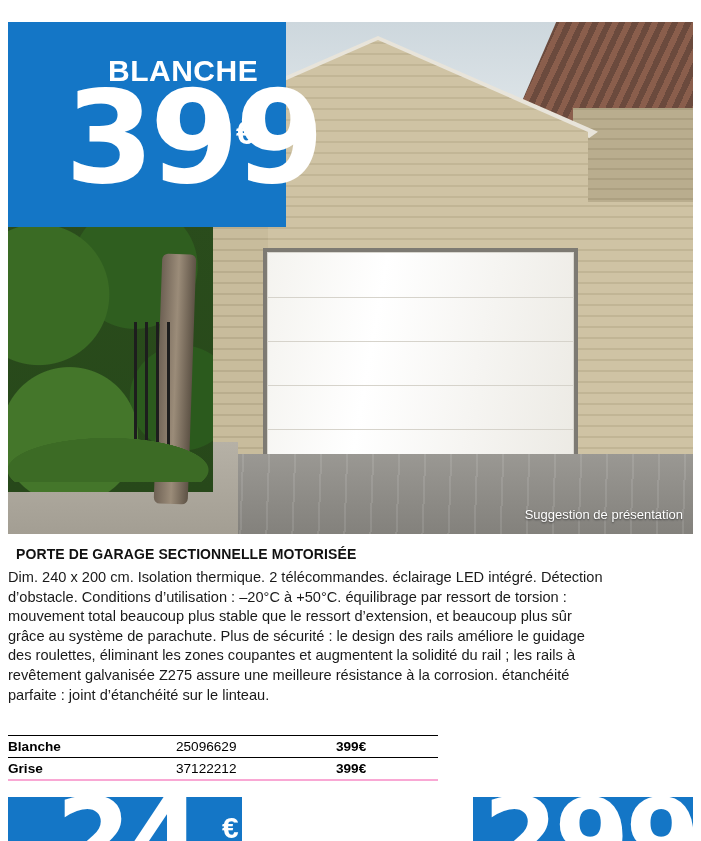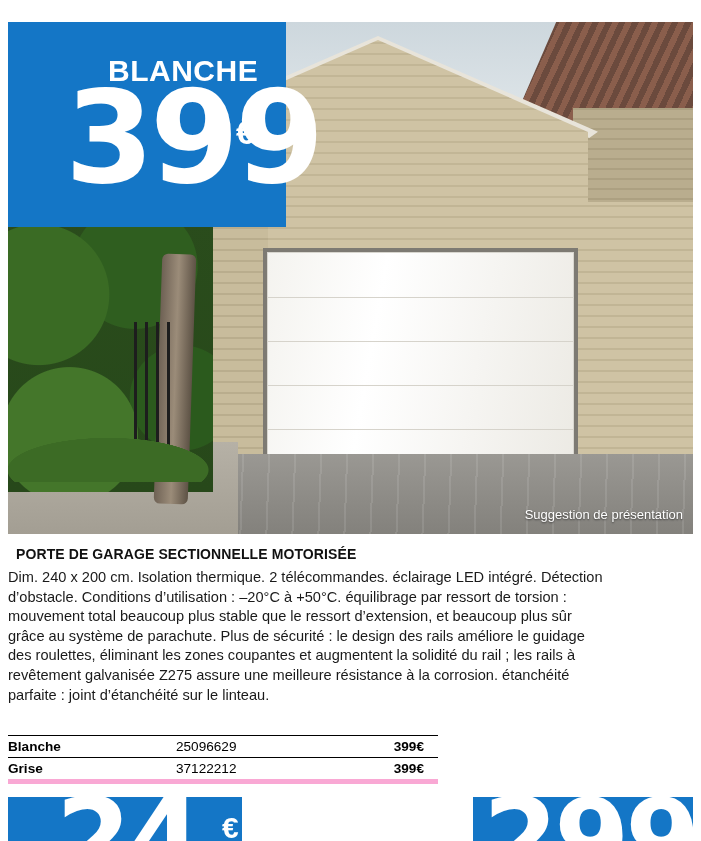--- a/index.html
+++ b/index.html
@@ -156,25 +156,25 @@
     text-align: left;
   }
 
   
   .variants {
     position: absolute; left: 8px; top: 735px; width: 430px;
     border-collapse: collapse;
     font-size: 13.6px;
   }
   .variants tr { border-top: 1px solid #000; }
-  .variants tr:last-child { border-bottom: 5px solid #f9a8d4; }
+  .variants tr:last-child { border-bottom: 2px solid #f9a8d4; }
   .variants td { padding: 3px 0; }
   .variants td.name { width: 168px; font-weight: bold; }
   .variants td.ref { width: 160px; }
-  .variants td.price { text-align: right; font-weight: bold; padding-right: 14px; }
+  .variants td.price { text-align: left; font-weight: bold; padding-right: 14px; }
 
   
   .bottom-badge {
     position: absolute; bottom: 0; height: 44px; background: #1476c6;
     color: #fff; overflow: hidden;
   }
   .bottom-badge.left { left: 8px; width: 234px; }
   .bottom-badge.right { right: 8px; width: 220px; }
   .bottom-badge .num {
     position: absolute; font-size: 108px; font-weight: bold; line-height: 1;

